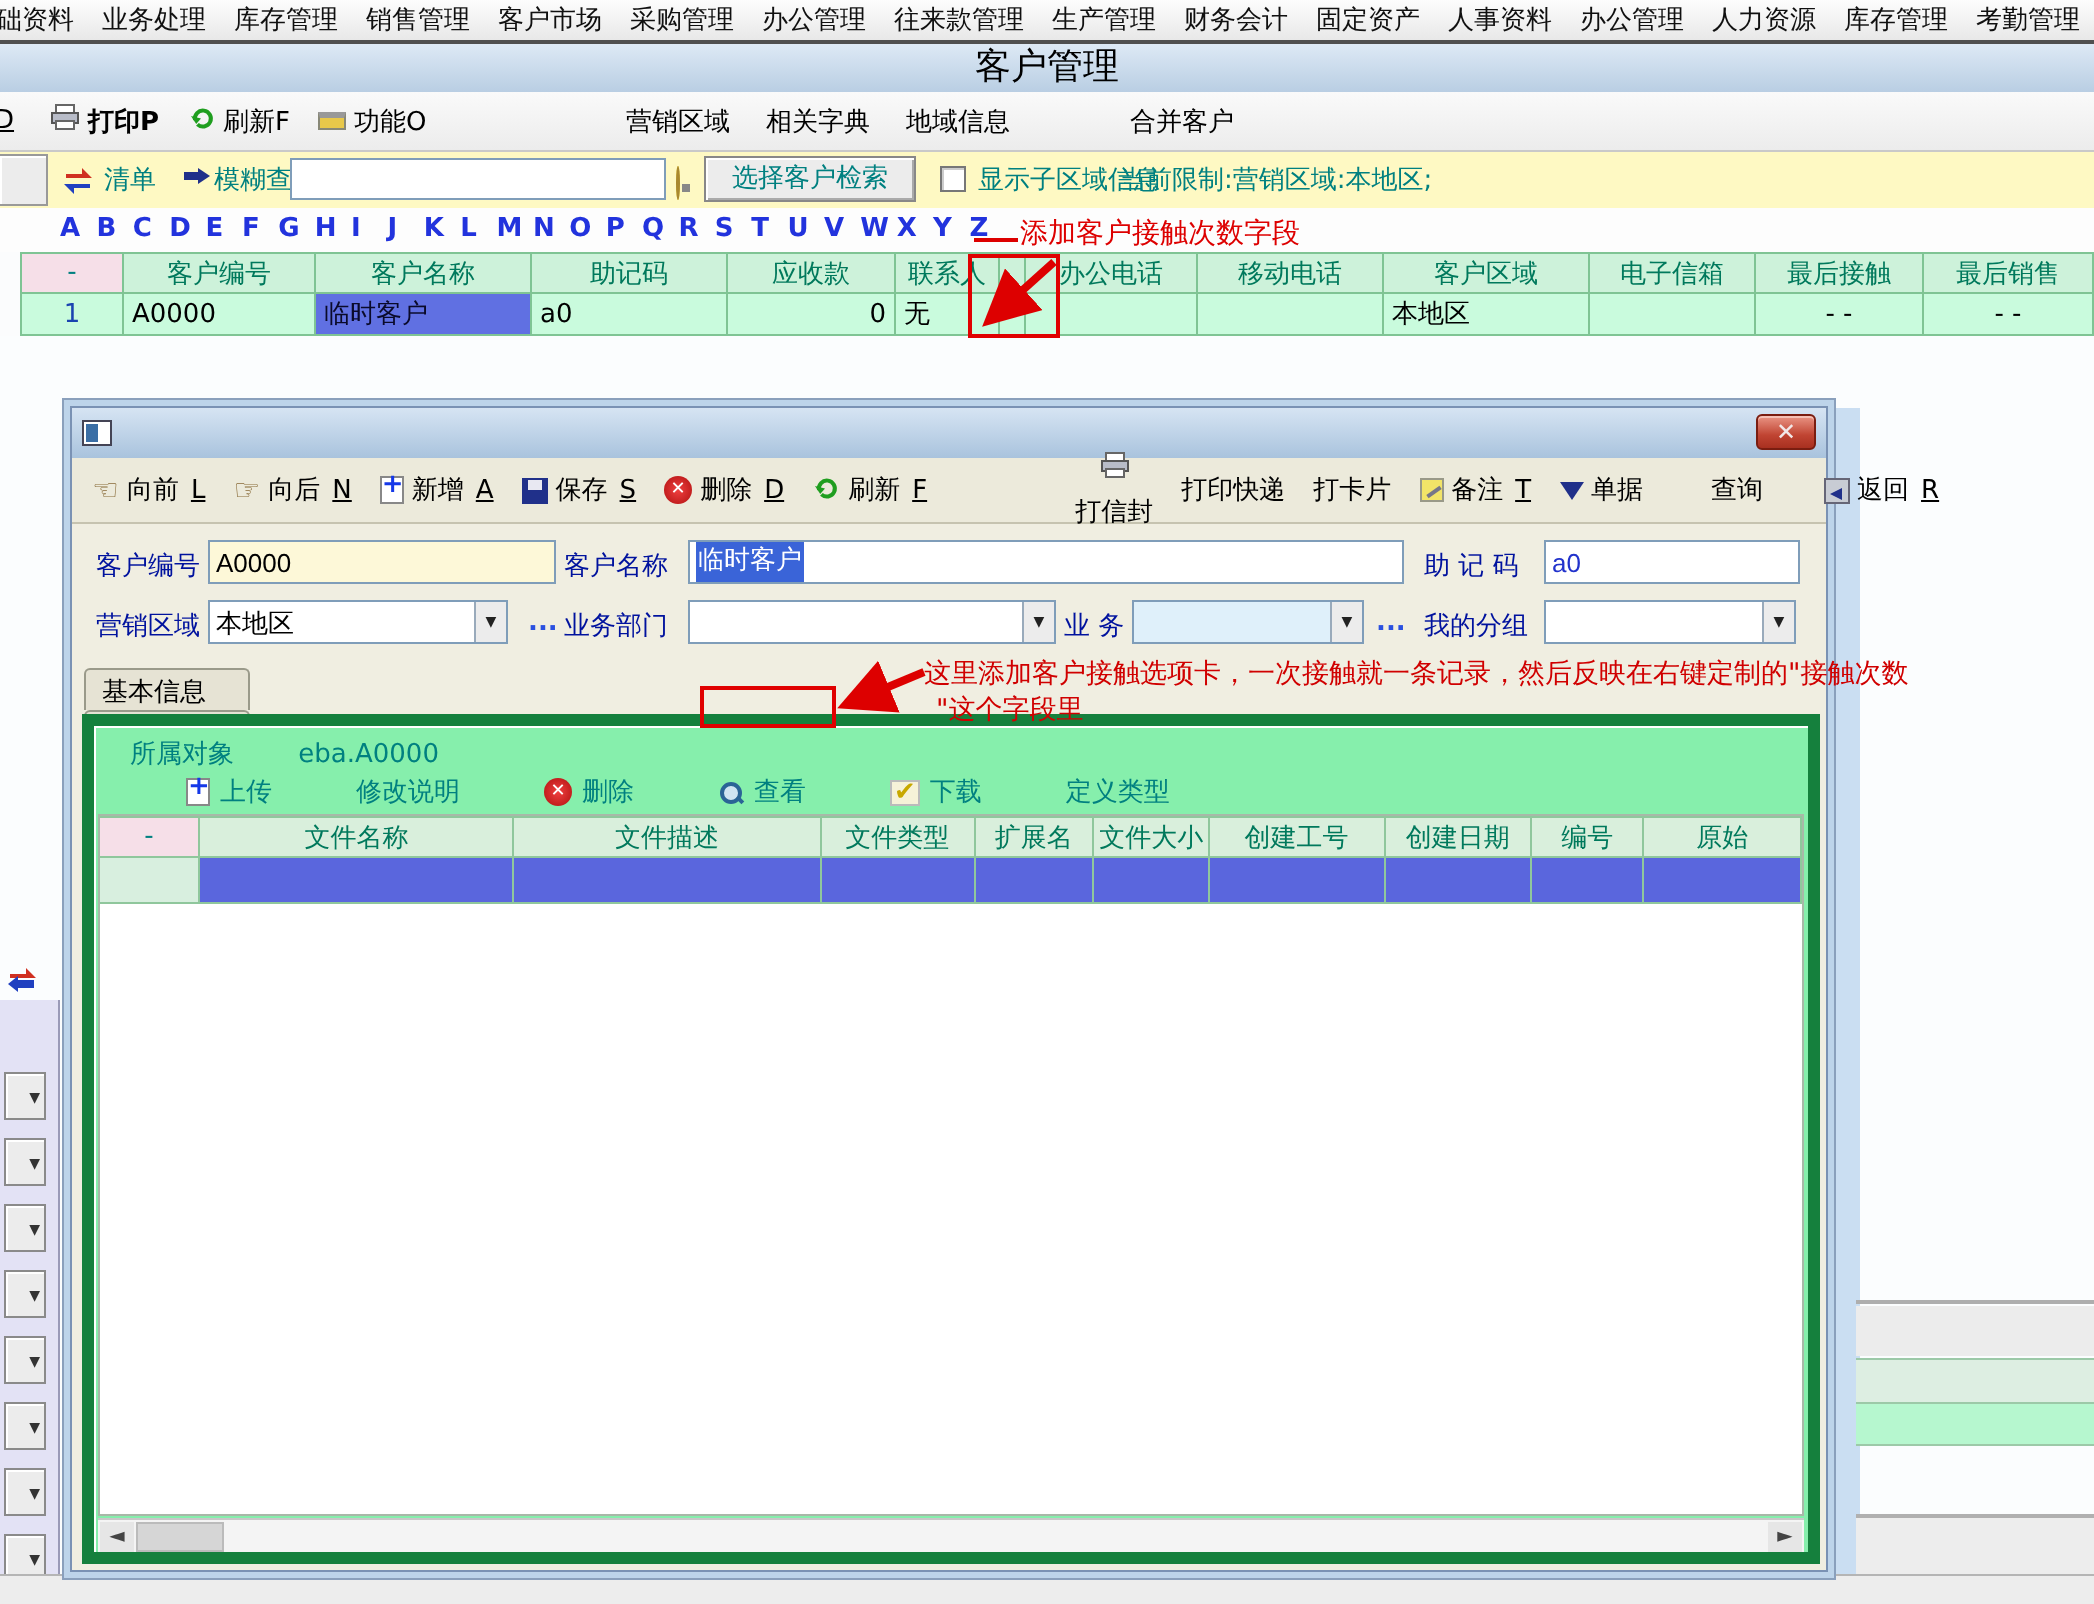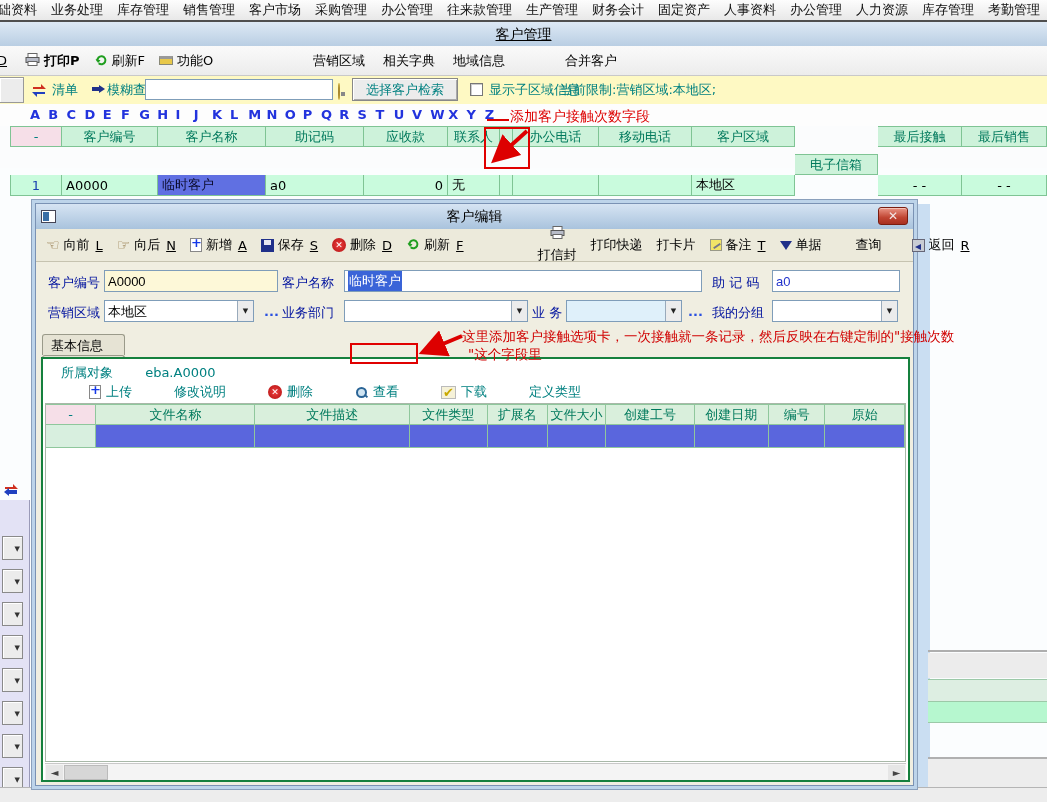--- a/index.html
+++ b/index.html
@@ -6,21 +6,21 @@
   html,body { width:1047px; height:802px; overflow:hidden; }
   body { position:relative; font-family:"DejaVu Sans","Liberation Sans",sans-serif; font-size:13px; background:#fbfcfd; color:#000; }
   .abs { position:absolute; }
 
   
   #menu-bar { left:0; top:0; width:1047px; height:22px; background:linear-gradient(#fdfdfd,#e8e8e8); border-bottom:2px solid #4f4f4f; display:flex; align-items:center; overflow:hidden; }
   #menu-bar span { padding:0 7px; white-space:nowrap; color:#101010; }
   #menu-bar span:first-child { margin-left:-9px; }
 
   
-  #title-bar { left:0; top:22px; width:1047px; height:24px; background:linear-gradient(#dde9f5,#b9cee3); text-align:center; line-height:24px; font-size:14px; color:#000;text-decoration:underline; }
+  #title-bar { left:0; top:22px; width:1047px; height:24px; background:linear-gradient(#dde9f5,#b9cee3); text-align:center; line-height:24px; font-size:18px; color:#000; }
 
   
   #main-toolbar { left:0; top:46px; width:1047px; height:30px; background:linear-gradient(#fafafa,#ececec); border-bottom:1px solid #c9c9c9; display:flex; align-items:center; }
   #main-toolbar .tb-item { display:inline-flex; align-items:center; gap:4px; white-space:nowrap; }
   #main-toolbar .links { position:absolute; left:313px; display:flex; gap:18px; }
   #main-toolbar .links span:last-child { margin-left:42px; }
 
   
   #filter-bar { left:0; top:76px; width:1047px; height:28px; background:#fef9c3; }
   .teal { color:#008080; }
@@ -46,21 +46,21 @@
   .cgrid-row.data .cell { background:#c9fbdd; }
   .cgrid-row.data .cell:nth-child(1) { color:#1a43b0; }
   .cgrid-row.data .cell:nth-child(2),.cgrid-row.data .cell:nth-child(3),.cgrid-row.data .cell:nth-child(4),.cgrid-row.data .cell:nth-child(6),.cgrid-row.data .cell:nth-child(10){ justify-content:flex-start; }
   .cgrid-row.data .cell:nth-child(5){ justify-content:flex-end; }
   .cgrid-row.data .cell:nth-child(3){ background:#6070e2; color:#0a0a2a; }
   .cgrid-row .cell:nth-child(1){width:52px;} .cgrid-row .cell:nth-child(2){width:96px;}
   .cgrid-row .cell:nth-child(3){width:108px;} .cgrid-row .cell:nth-child(4){width:98px;}
   .cgrid-row .cell:nth-child(5){width:84px;} .cgrid-row .cell:nth-child(6){width:52px;}
   .cgrid-row .cell:nth-child(7){width:13px;padding:0;} .cgrid-row .cell:nth-child(8){width:86px;}
   .cgrid-row .cell:nth-child(9){width:93px;} .cgrid-row .cell:nth-child(10){width:103px;}
-  .cgrid-row .cell:nth-child(11){width:83px;margin-top:28px;} .cgrid-row .cell:nth-child(12){width:84px;}
+  .cgrid-row .cell:nth-child(11){width:83px;} .cgrid-row .cell:nth-child(12){width:84px;}
   .cgrid-row .cell:nth-child(13){flex:1;}
 
   
   #bg-main { left:0; top:168px; width:1047px; height:634px; background:#fbfdfe; }
   #left-panel { left:0; top:500px; width:30px; height:290px; background:#e3e2f5; border-right:1px solid #9a9ab8; }
   .side-btn { position:absolute; left:2px; width:21px; height:24px; background:#ececec; border:1px solid #8a8a8a; box-shadow:inset 1px 1px 0 #fff; font-size:7px; color:#333; text-align:right; padding:8px 2px 0 0; }
   #right-strip { left:918px; top:204px; width:12px; height:584px; background:#cadef2; }
   .bg-row { left:928px; width:119px; }
   #bottom-bar { left:0; top:787px; width:1047px; height:15px; background:#ededed; border-top:1px solid #b5b5b5; }
 
@@ -83,21 +83,21 @@
   .dd .val { position:absolute; left:3px; top:2px; }
   .dd .btn { position:absolute; right:0; top:0; width:16px; height:100%; background:#ececec; border-left:1px solid #9ab; font-size:7px; text-align:center; line-height:20px; color:#222; }
   .dots { position:absolute; color:#2a50e0; font-weight:bold; font-size:13px; }
 
   
   #dlg-tabs { position:absolute; left:6px; top:130px; display:flex; height:23px;flex-direction:column; }
   #dlg-tabs span { padding:2px 8px 0; border:1px solid #9a9a8a; border-bottom:none; border-radius:3px 3px 0 0; background:#e6e3d4; margin-right:2px; font-size:13px; }
   #dlg-tabs span:nth-child(5) { background:#f2f0e5; position:relative; top:-2px; padding-top:4px; }
 
   
-  #file-panel { position:absolute; left:5px; top:153px; width:869px; height:425px; background:#ffffff; border:2px solid #15803d; box-shadow:inset 1px 1px 0 #fff; }
+  #file-panel { position:absolute; left:5px; top:153px; width:869px; height:425px; background:#86efac; border:6px solid #15803d; box-shadow:inset 1px 1px 0 #fff; }
   #owner-row { position:absolute; left:18px; top:5px; color:#008080; font-size:13px; }
   #owner-row .v { margin-left:28px; }
   #file-actions { position:absolute; left:30px; top:24px; display:flex; align-items:center; gap:26px; color:#008080; font-size:13px; }
   #file-actions .act { display:inline-flex; align-items:center; gap:5px;padding-left:16px; }
   #file-list { position:absolute; left:2px; top:44px; right:2px; bottom:18px; background:#fff; border:1px solid #a8b8a8; overflow:hidden; }
   .fgrid-row { display:flex; }
   .fgrid-row .cell { height:21px; border-right:1px solid #8fc79c; border-bottom:1px solid #8fc79c; font-size:13px; display:flex; align-items:center; justify-content:center; white-space:nowrap; overflow:hidden; }
   .fgrid-row.hdr .cell { background:#d9efdc; color:#00795c; border-top:1px solid #8fc79c; }
   .fgrid-row.hdr .cell:first-child { background:#f6dfe8; color:#008080; }
   .fgrid-row.data .cell { height:23px; background:#5a66dd; }
@@ -305,21 +305,20 @@
       <div class="cell"></div>
       <div class="cell">- -</div>
       <div class="cell">- -</div>
     </div>
 </div>
 
 <div class="red-rect" style="left:484px;top:127px;width:46px;height:42px;"></div>
 
 <div class="abs" id="edit-dialog">
   <div id="dlg-title">
-    <span class="ttl">客户编辑</span>
     <span id="dlg-icon"></span>
     <span id="dlg-close">✕</span>
   </div>
 
   <div id="dlg-toolbar">
     <span class="dtb">
         <span class="hand">☜</span>
         <span>向前</span>
         <span class="key">L</span>
       </span>

